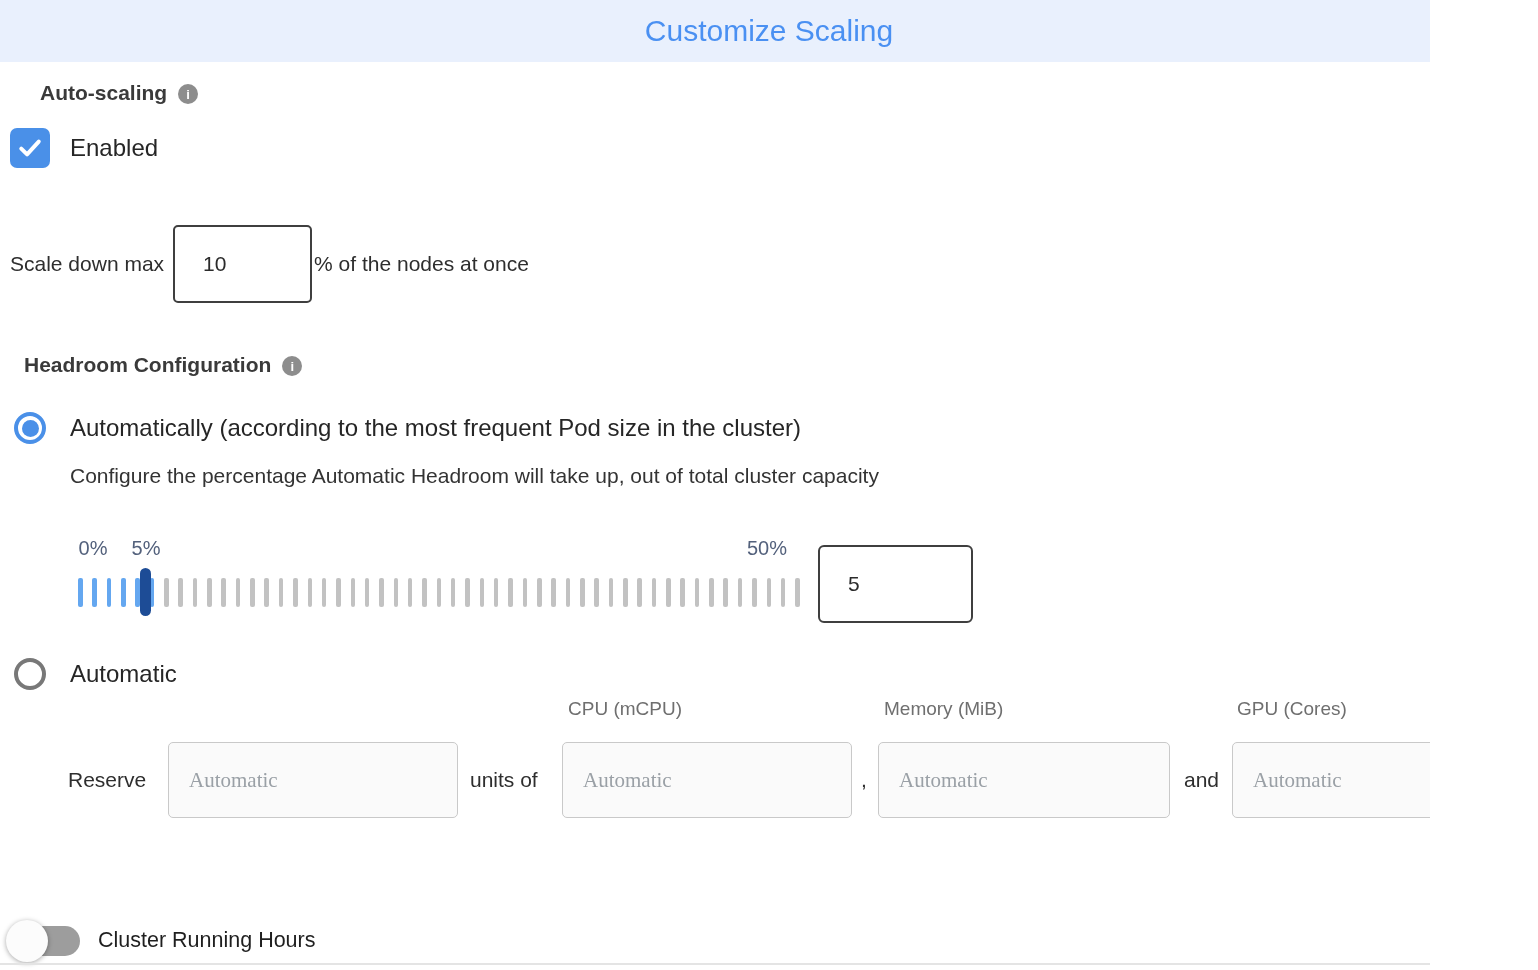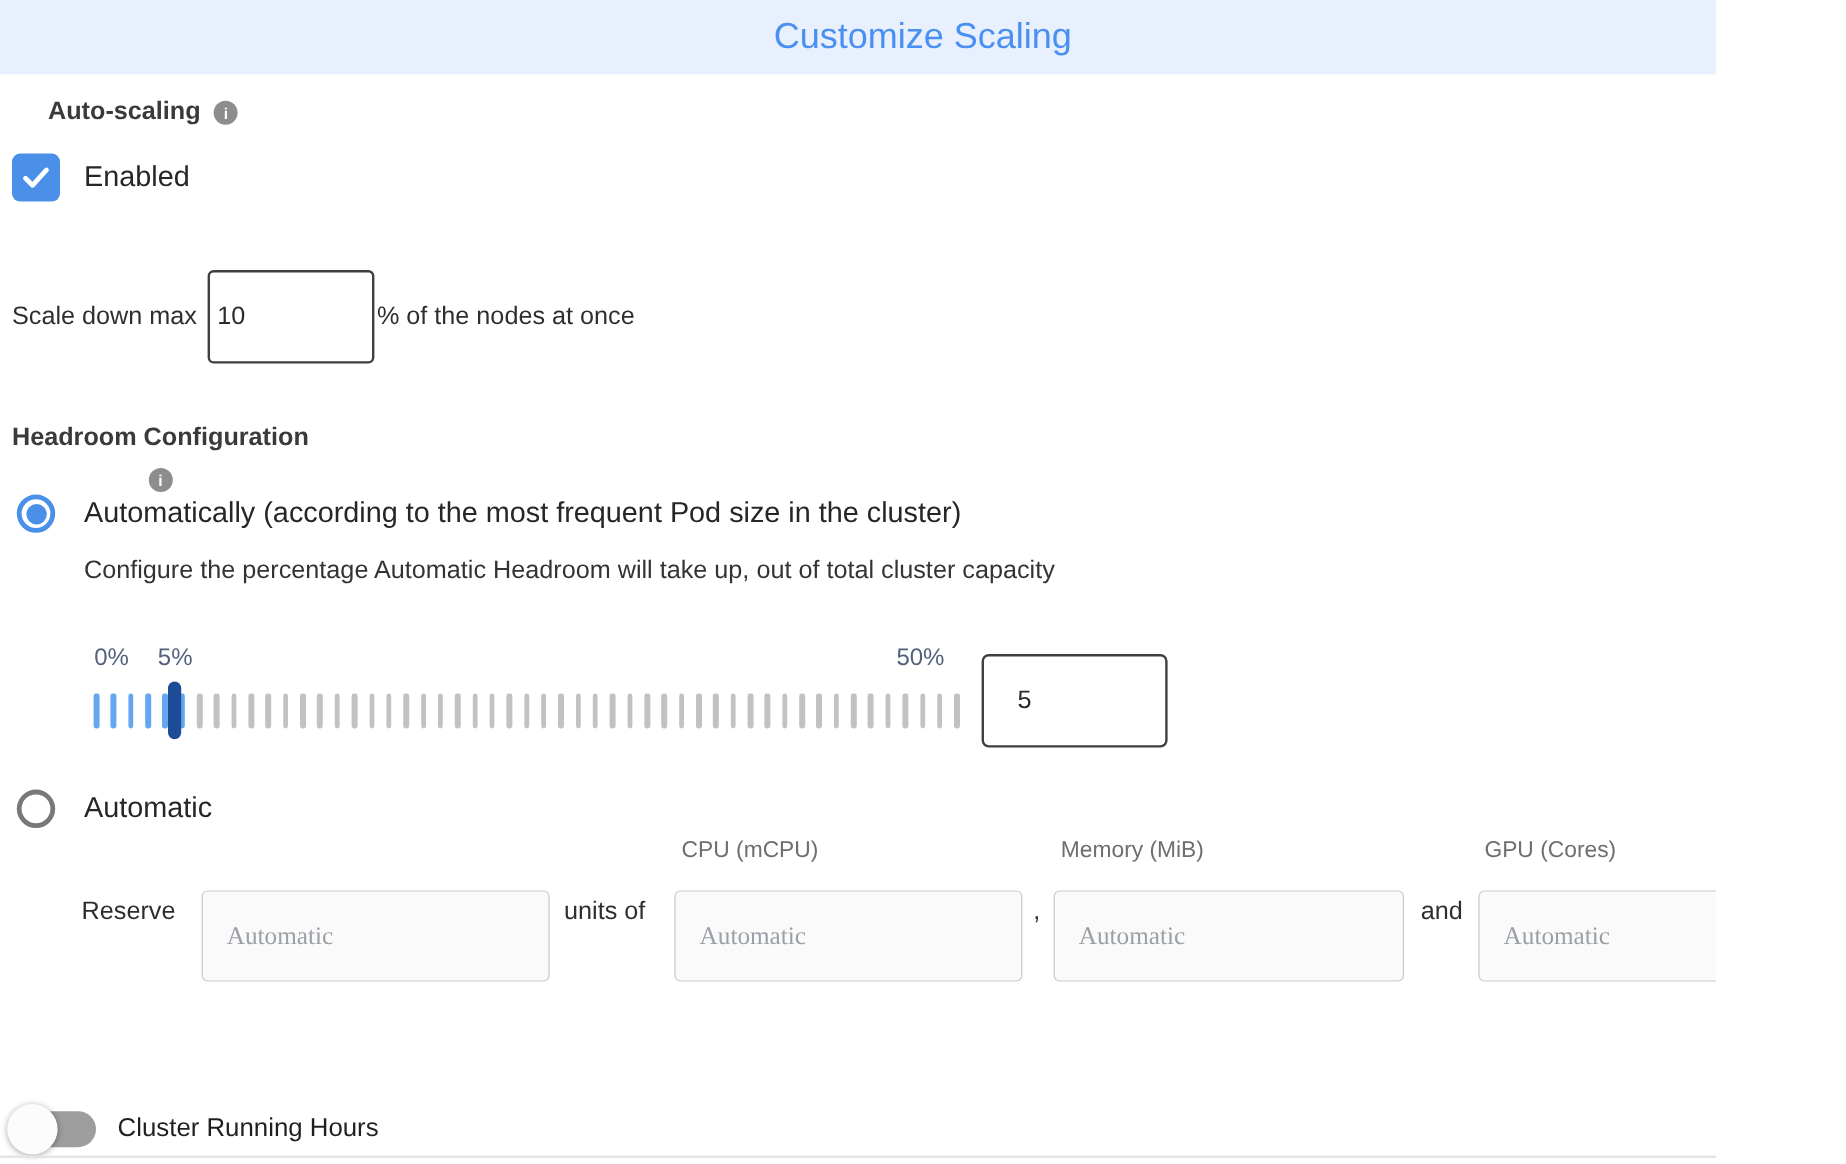--- a/index.html
+++ b/index.html
@@ -25,21 +25,21 @@
     font-size:13px;font-weight:700;font-style:normal;margin-top:2px;flex:0 0 auto;}
 
   .checkbox-row{position:absolute;left:10px;top:128px;display:flex;align-items:center;gap:20px;}
   .checkbox{width:40px;height:40px;border-radius:7px;background:var(--accent-blue);
     display:flex;align-items:center;justify-content:center;cursor:pointer;}
   .checkbox svg{width:28px;height:28px;}
   .plain-label{font-size:24px;color:#262626;}
 
   .scaledown-row{position:absolute;left:10px;top:225px;height:78px;display:flex;align-items:center;}
   .num-input{height:78px;border:2px solid #3f3f3f;border-radius:5px;background:#fff;
-    font-family:"Liberation Sans", sans-serif;font-size:21px;color:#2b2b2b;padding-left:6px;outline:none;}
+    font-family:"Liberation Sans", sans-serif;font-size:21px;color:#2b2b2b;padding-left:28px;outline:none;}
   .scaledown-row .num-input{width:139px;margin-left:9px;}
   .scaledown-row .suffix{margin-left:2px;}
   .inline-text{font-size:21px;color:#2e2e2e;}
 
   .radio-row{position:absolute;display:flex;align-items:center;gap:24px;justify-content:space-between;}
   .radio{width:32px;height:32px;border-radius:50%;flex:0 0 auto;cursor:pointer;
     display:flex;align-items:center;justify-content:center;}
   .radio.selected{border:4px solid var(--accent-blue);}
   .radio.selected .dot{width:17px;height:17px;border-radius:50%;background:var(--accent-blue);}
   .radio.unselected{border:4px solid #787878;}
@@ -50,21 +50,21 @@
   .slider-ticks{position:absolute;left:78px;top:578px;width:722px;height:29px;
     display:flex;justify-content:space-between;align-items:stretch;}
   .tick{width:4.5px;border-radius:2px;background:var(--inactive-tick);}
   .tick.active{background:var(--active-tick);}
   .slider-handle{position:absolute;left:62px;top:-10px;width:11px;height:48px;
     border-radius:6px;background:var(--handle-navy);cursor:pointer;}
   .headroom-input{position:absolute;left:818px;top:545px;width:155px;border-radius:6px;padding-left:28px;}
 
   .col-header{position:absolute;top:698px;font-size:19px;color:#6f6f6f;}
 
-  .reserve-text{position:absolute;top:748px;font-size:21px;color:#2e2e2e;}
+  .reserve-text{position:absolute;top:768px;font-size:21px;color:#2e2e2e;}
   .auto-input{position:absolute;top:742px;height:76px;background:#fafafa;
     border:1.5px solid #c9c9c9;border-radius:5px;padding-left:20px;
     font-family:Liberation Serif, serif;font-size:21px;color:#555;outline:none;}
   .auto-input::placeholder{color:#9aa0a6;opacity:1;}
 
   .toggle-row{position:absolute;left:0;top:915px;width:500px;height:50px;}
   .toggle{position:absolute;left:12px;top:11px;width:68px;height:30px;border-radius:15px;
     background:#9d9d9d;cursor:pointer;}
   .toggle-knob{position:absolute;left:-6px;top:-6px;width:42px;height:42px;border-radius:50%;
     background:#fcfcfc;box-shadow:0 1px 5px rgba(0,0,0,0.35);}
@@ -94,21 +94,21 @@
     </div>
     <span class="plain-label">Enabled</span>
   </div>
 
   <div class="scaledown-row">
     <span class="inline-text">Scale down max</span>
     <input class="num-input" type="text" value="10" style="">
     <span class="inline-text suffix">% of the nodes at once</span>
   </div>
 
-  <div class="section-label" style="left:10px;top:353px;flex-direction:column;">
+  <div class="section-label" style="left:24px;top:353px;">
     <span>Headroom Configuration</span>
     <span class="info-icon">i</span>
   </div>
 
   <div class="radio-row" style="left:14px;top:412px;">
     <div class="radio selected">
       <div class="dot"></div>
     </div>
     <span class="plain-label">Automatically (according to the most frequent Pod size in the cluster)</span>
   </div>

